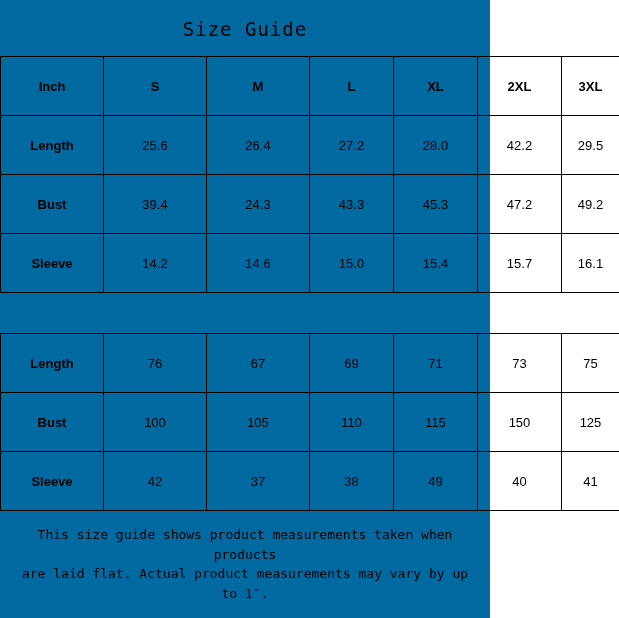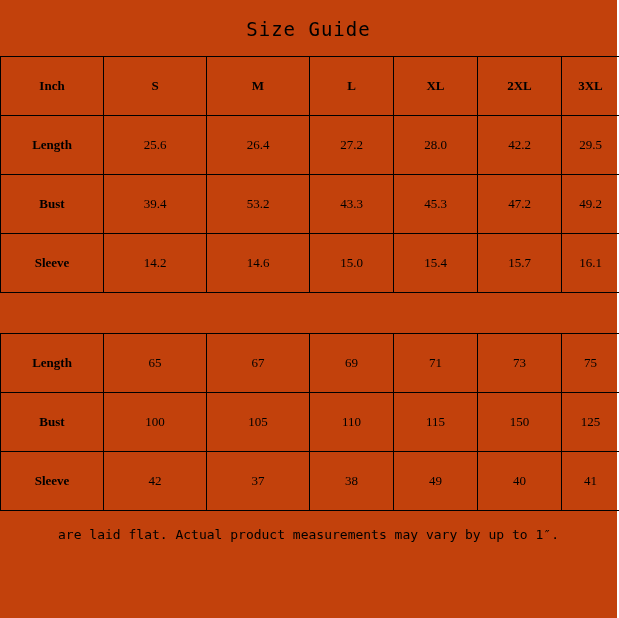--- a/index.html
+++ b/index.html
@@ -9,24 +9,24 @@
   }
   body {
     width: 619px;
     height: 618px;
     font-family: "DejaVu Sans Mono", monospace;
     color: #000000;
     overflow: hidden;
   }
   .page {
     position: relative;
-    width: 617px;
+    width: 490px;
     height: 618px;
     box-sizing: border-box;
-    background: #c2410c;
+    background: #0369a1;
   }
   .title {
     text-align: center;
     font-family: "DejaVu Sans Mono", monospace;
     font-size: 19px;
     letter-spacing: 1px;
     padding-top: 18px;
     padding-bottom: 16px;
     color: #000;
   }
@@ -36,21 +36,21 @@
   table.size-table {
     border-collapse: collapse;
     width: 619px;
     table-layout: fixed;
   }
   table.size-table td {
     border: 1px solid #000000;
     height: 56px;
     text-align: center;
     vertical-align: middle;
-    font-family: Liberation Serif, serif;
+    font-family: Liberation Sans, sans-serif;
     font-size: 13px;
     color: #000;
   }
   table.size-table td.hdr {
     font-weight: bold;
   }
   table.size-table td.rowlabel {
     font-weight: bold;
     margin-left: 20px;
   }
@@ -107,21 +107,21 @@
           <td>25.6</td>
           <td>26.4</td>
           <td>27.2</td>
           <td>28.0</td>
           <td>42.2</td>
           <td>29.5</td>
         </tr>
         <tr>
           <td class="rowlabel">Bust</td>
           <td>39.4</td>
-          <td>53.2</td>
+          <td>24.3</td>
           <td>43.3</td>
           <td>45.3</td>
           <td>47.2</td>
           <td>49.2</td>
         </tr>
         <tr>
           <td class="rowlabel">Sleeve</td>
           <td>14.2</td>
           <td>14.6</td>
           <td>15.0</td>
@@ -142,21 +142,21 @@
           <col class="c1">
           <col class="c2">
           <col class="c3">
           <col class="c4">
           <col class="c5">
           <col class="c6">
       </colgroup>
       <tbody>
         <tr>
           <td class="rowlabel">Length</td>
-          <td>65</td>
+          <td>76</td>
           <td>67</td>
           <td>69</td>
           <td>71</td>
           <td>73</td>
           <td>75</td>
         </tr>
         <tr>
           <td class="rowlabel">Bust</td>
           <td>100</td>
           <td>105</td>
@@ -172,16 +172,17 @@
           <td>38</td>
           <td>49</td>
           <td>40</td>
           <td>41</td>
         </tr>
       </tbody>
     </table>
   </div>
 
   <div class="footnote">
+    <div>This size guide shows product measurements taken when products</div>
     <div>are laid flat. Actual product measurements may vary by up to 1″.</div>
   </div>
 
 </div>
 
 </body></html>

